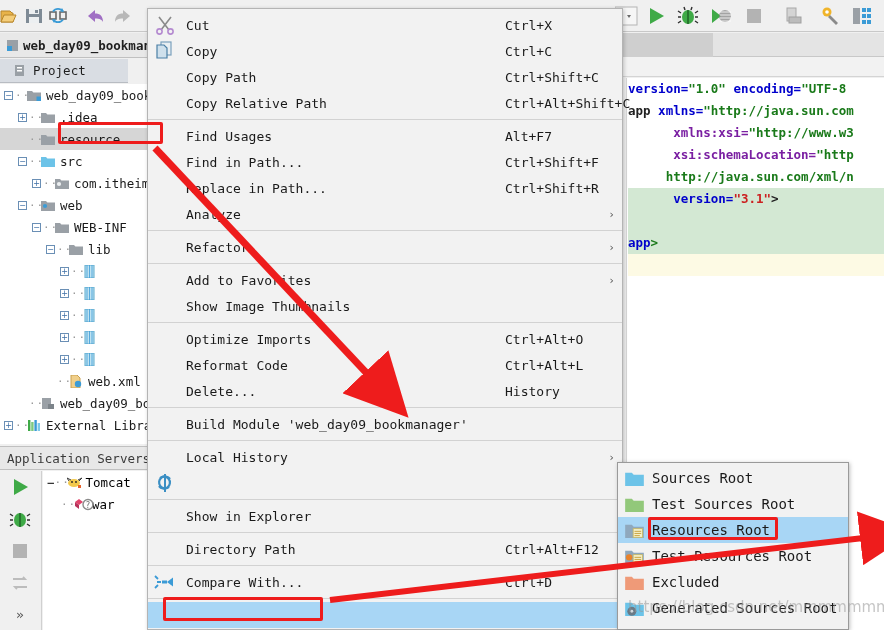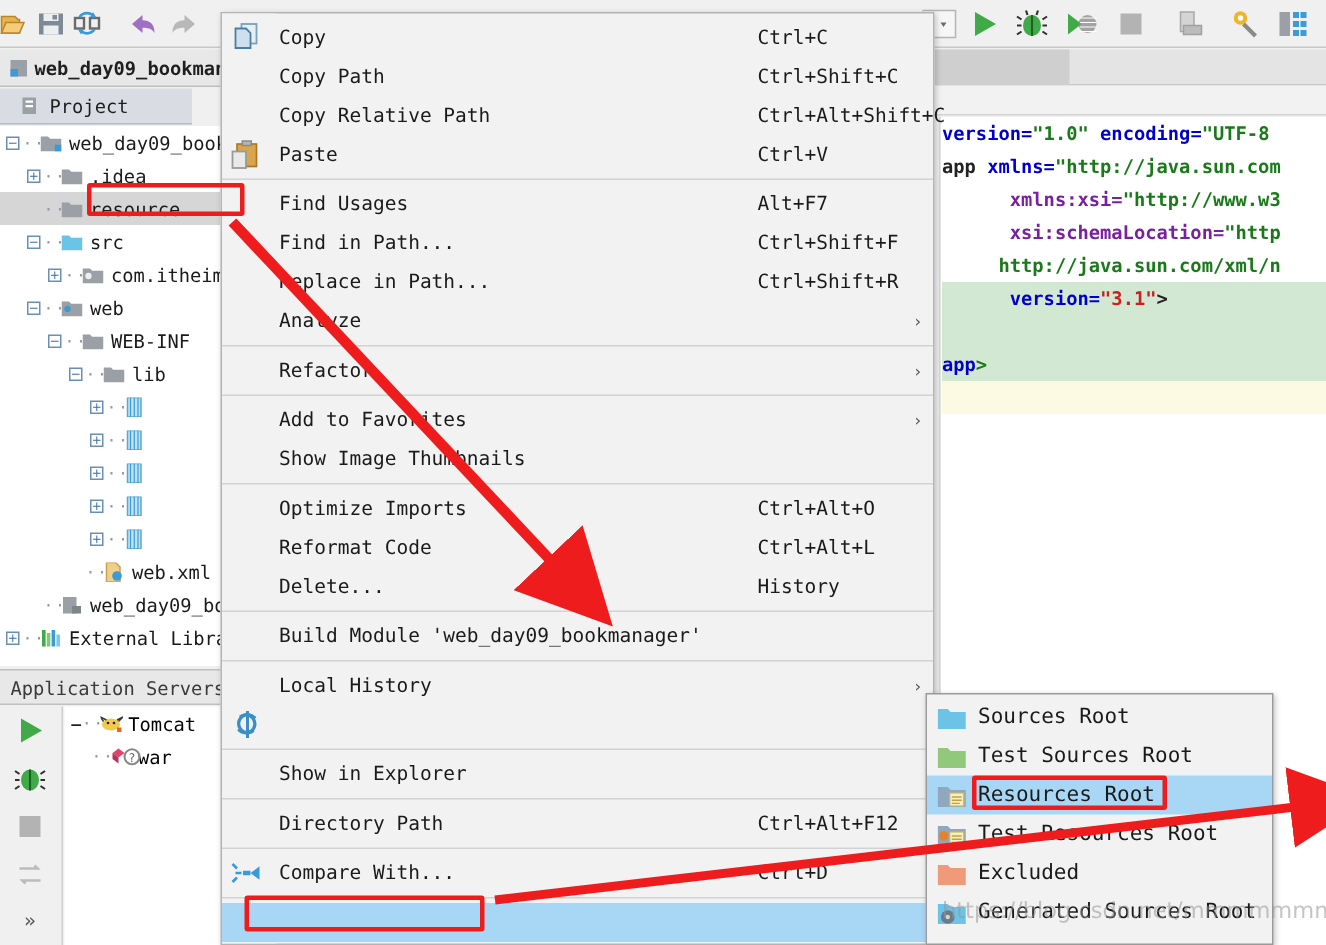--- a/index.html
+++ b/index.html
@@ -462,42 +462,42 @@
   <div class="editor">
     <div class="ed-gutter"></div>
     <div class="code" id="code"><div class="cl"><span class="k-blue">version=</span><span class="k-green">"1.0"</span><span class="k-blue"> encoding=</span><span class="k-green">"UTF-8</span></div><div class="cl"><span class="k-dark">app </span><span class="k-blue">xmlns=</span><span class="k-green">"http://java.sun.com</span></div><div class="cl"><span class="k-dark">      </span><span class="k-purple">xmlns:xsi=</span><span class="k-green">"http://www.w3</span></div><div class="cl"><span class="k-dark">      </span><span class="k-purple">xsi:schemaLocation=</span><span class="k-green">"http</span></div><div class="cl"><span class="k-dark">     </span><span class="k-green">http://java.sun.com/xml/n</span></div><div class="cl hl-green"><span class="k-dark">      </span><span class="k-blue">version=</span><span class="k-red">"3.1"</span><span class="k-dark">&gt;</span></div><div class="cl hl-green"><span class="k-dark"></span></div><div class="cl hl-green"><span class="k-blue">app</span><span class="k-green">&gt;</span></div><div class="cl hl-cream"><span class="k-dark"></span></div></div>
   </div>
 
   <div class="ctxmenu">
     <div class="ctx-gutter"></div>
     <div id="ctx" style="position:relative;padding-top:3px">
         <div class="mi">
           <span class="mico"><svg width="22" height="20" viewBox="0 0 22 20">
+              <path d="M5 2 L15 15 M17 2 L7 15" stroke="#8a8a8a" stroke-width="1.6" fill="none"></path>
+              <circle cx="5.5" cy="16.5" r="2.6" fill="none" stroke="#b48ad0" stroke-width="1.6"></circle>
+              <circle cx="16.5" cy="16.5" r="2.6" fill="none" stroke="#b48ad0" stroke-width="1.6"></circle>
+            </svg></span>
+          <span class="mlabel">Cut</span>
+          <span class="mkey">Ctrl+X</span>
+        </div>
+        <div class="mi">
+          <span class="mico"><svg width="22" height="20" viewBox="0 0 22 20">
               <rect x="7" y="1" width="10" height="13" fill="#e8eef2" stroke="#7aa0bc" stroke-width="1.2"></rect>
               <path d="M3 4h7l3 3v10H3z" fill="#cfe0ec" stroke="#4a7fa5" stroke-width="1.2"></path>
             </svg></span>
           <span class="mlabel">Copy</span>
           <span class="mkey">Ctrl+C</span>
         </div>
         <div class="mi">
           <span class="mlabel">Copy Path</span>
           <span class="mkey">Ctrl+Shift+C</span>
         </div>
         <div class="mi">
           <span class="mlabel">Copy Relative Path</span>
           <span class="mkey">Ctrl+Alt+Shift+C</span>
-        </div>
-        <div class="mi">
-          <span class="mico"><svg width="22" height="20" viewBox="0 0 22 20">
-              <rect x="4" y="3" width="13" height="15" fill="#d9a44a" stroke="#a8762a" stroke-width="1.1"></rect>
-              <rect x="7.5" y="1" width="6" height="3" fill="#b5b5b5" stroke="#8a8a8a"></rect>
-              <rect x="1" y="8" width="9" height="11" fill="#e9e9e9" stroke="#9a9a9a" stroke-width="1.2"></rect>
-            </svg></span>
-          <span class="mlabel">Paste</span>
-          <span class="mkey">Ctrl+V</span>
         </div>
         <div class="sep"></div>
         <div class="mi">
           <span class="mlabel">Find Usages</span>
           <span class="mkey">Alt+F7</span>
         </div>
         <div class="mi">
           <span class="mlabel">Find in Path...</span>
           <span class="mkey">Ctrl+Shift+F</span>
         </div>

